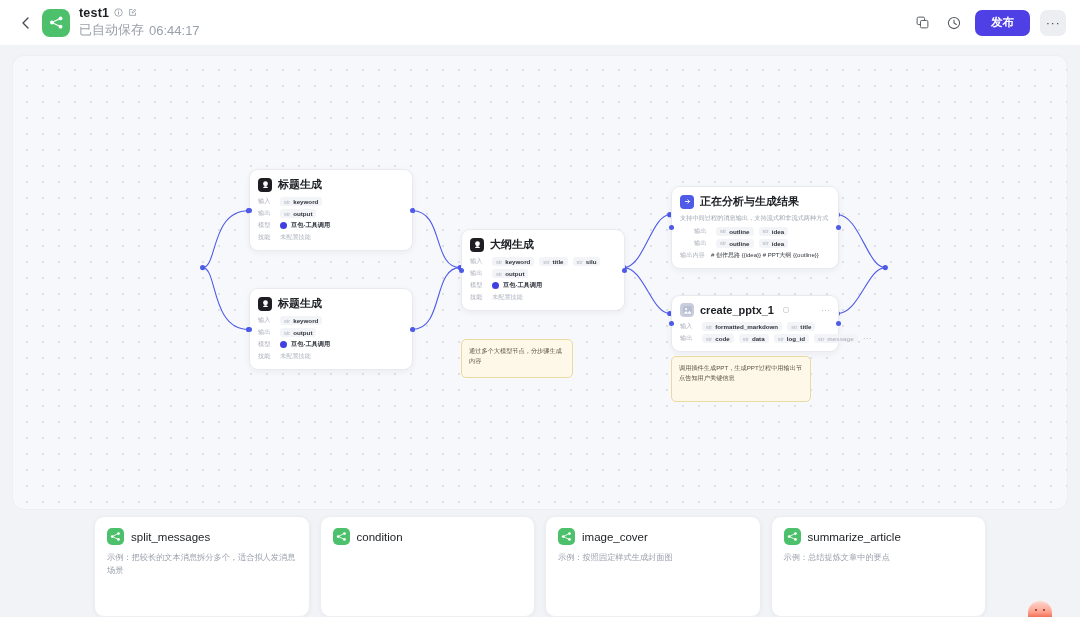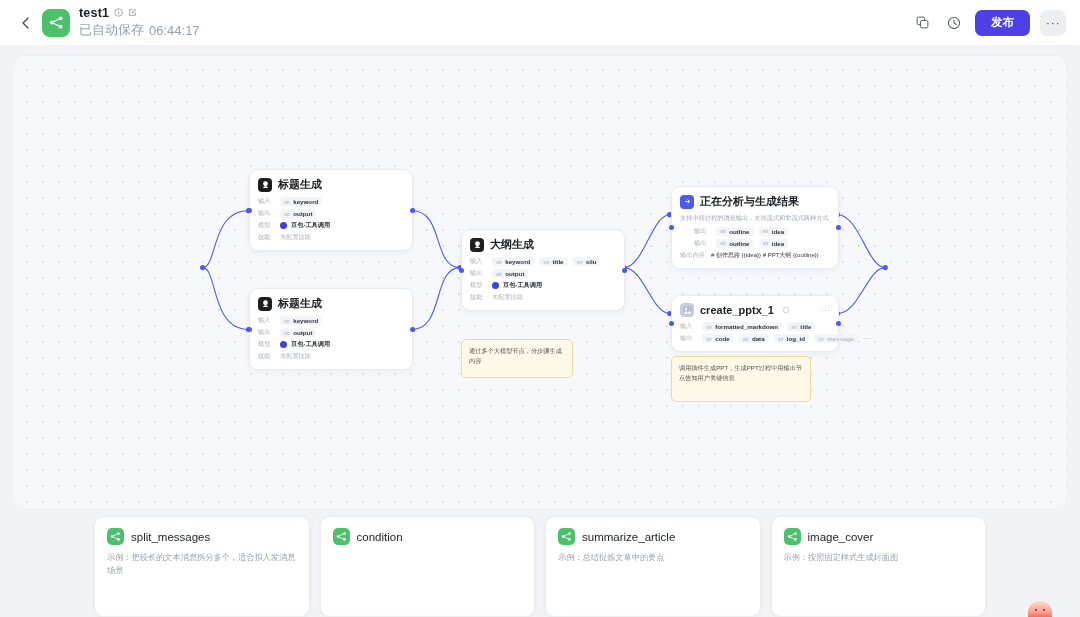--- a/index.html
+++ b/index.html
@@ -482,37 +482,37 @@
     <div class="card">
       <div class="card-head">
         <span class="card-ic">
           <svg width="11" height="11" viewBox="0 0 16 16">
               <circle cx="3.2" cy="8" r="2" fill="#fff"></circle>
               <circle cx="12.3" cy="3.8" r="2" fill="#fff"></circle>
               <circle cx="12.3" cy="12.2" r="2" fill="#fff"></circle>
               <path d="M4.6 7.3l6.3-3M4.6 8.7l6.3 3" stroke="#fff" stroke-width="1.2" stroke-linecap="round"></path>
             </svg>
         </span>
-        <span class="card-title">summarize_article</span>
-      </div>
-      <div class="card-desc">示例：总结提炼文章中的要点</div>
+        <span class="card-title">image_cover</span>
+      </div>
+      <div class="card-desc">示例：按照固定样式生成封面图</div>
     </div>
     <div class="card">
       <div class="card-head">
         <span class="card-ic">
           <svg width="11" height="11" viewBox="0 0 16 16">
               <circle cx="3.2" cy="8" r="2" fill="#fff"></circle>
               <circle cx="12.3" cy="3.8" r="2" fill="#fff"></circle>
               <circle cx="12.3" cy="12.2" r="2" fill="#fff"></circle>
               <path d="M4.6 7.3l6.3-3M4.6 8.7l6.3 3" stroke="#fff" stroke-width="1.2" stroke-linecap="round"></path>
             </svg>
         </span>
-        <span class="card-title">image_cover</span>
-      </div>
-      <div class="card-desc">示例：按照固定样式生成封面图</div>
+        <span class="card-title">summarize_article</span>
+      </div>
+      <div class="card-desc">示例：总结提炼文章中的要点</div>
     </div>
   </div>
 
   <div class="mascot">
     <i class="a"></i>
     <i class="b"></i>
   </div>
 
 </div>
 

